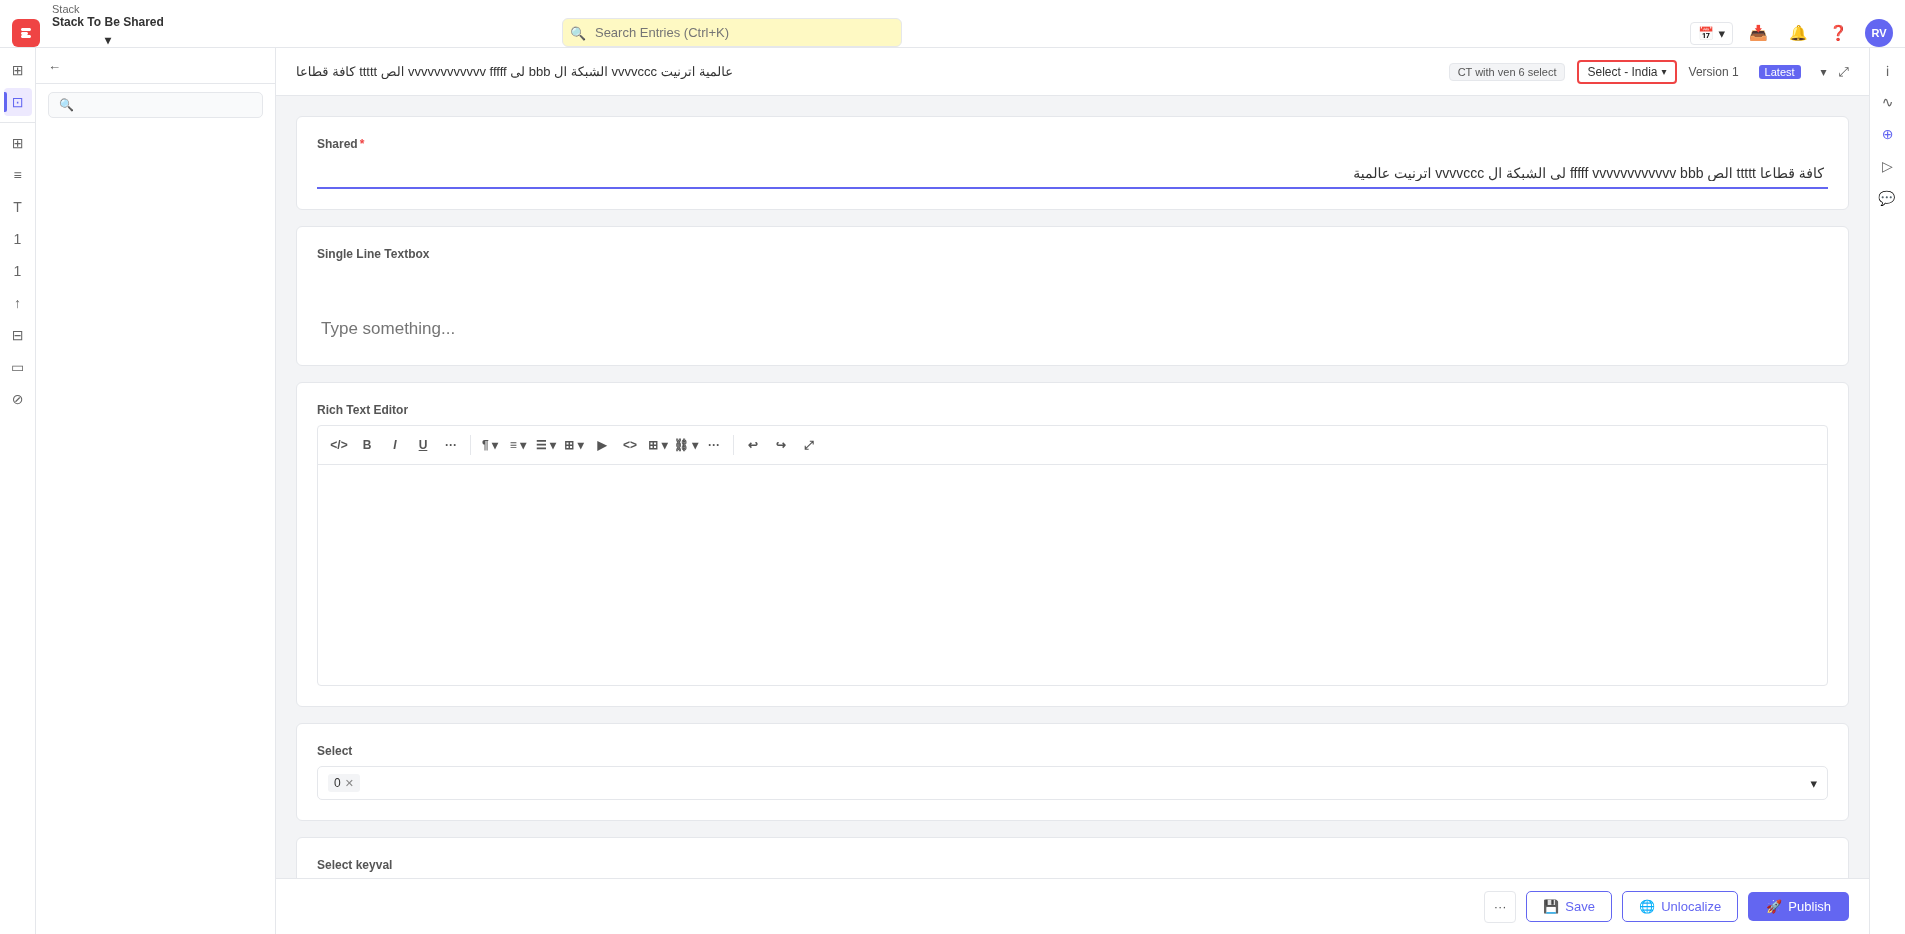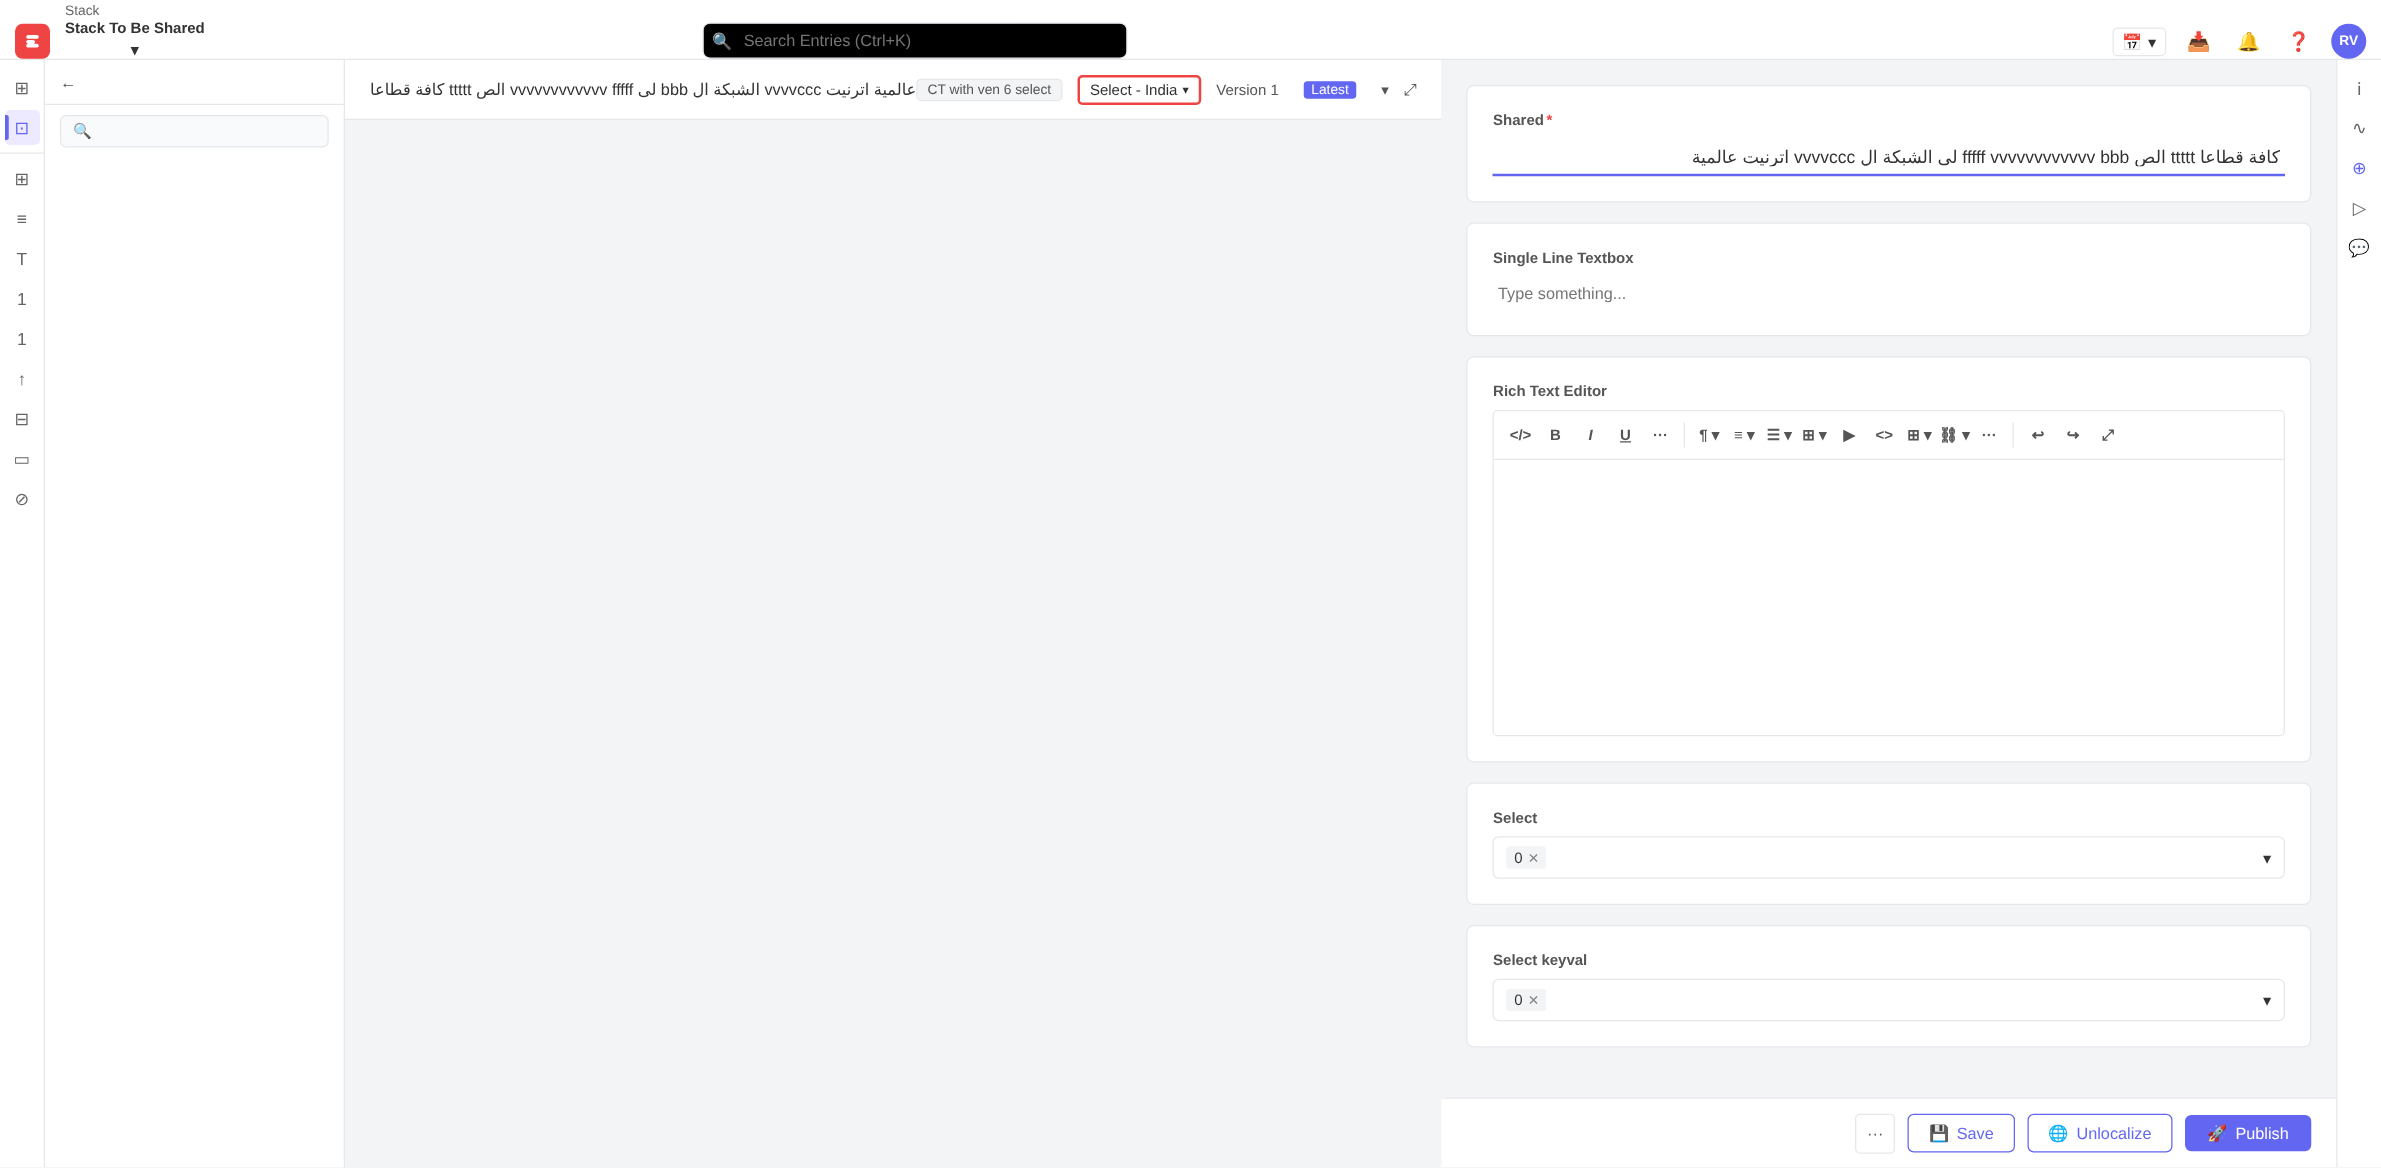--- a/index.html
+++ b/index.html
@@ -5,21 +5,21 @@
     * { box-sizing: border-box; margin: 0; padding: 0; }
     body { font-family: -apple-system, BlinkMacSystemFont, 'Segoe UI', sans-serif; font-size: 13px; background: #f3f4f6; color: #333; height: 934px; overflow: hidden; display: flex; flex-direction: column; }
 
     
     .topbar { height: 48px; background: #fff; border-bottom: 1px solid #e5e7eb; display: flex; align-items: flex-end; padding: 0 12px; gap: 8px; flex-shrink: 0; }
     .topbar-logo { width: 28px; height: 28px; background: #ef4444; border-radius: 6px; display: flex; align-items: center; justify-content: center; color: #fff; font-size: 14px; font-weight: bold; flex-shrink: 0; }
     .topbar-stack-info { display: flex; flex-direction: column; margin-left: 4px; flex-shrink: 0; }
     .topbar-stack-name { font-size: 11px; color: #666; font-weight: 500; }
     .topbar-stack-sub { font-size: 12px; color: #333; font-weight: 600; display: flex; align-items: center; gap: 4px; flex-direction: column; }
     .topbar-search { flex: 1; max-width: 340px; margin: 0 auto; position: relative; }
-    .topbar-search input { width: 100%; border: 1px solid #e5e7eb; border-radius: 6px; padding: 6px 12px 6px 32px; font-size: 13px; color: #888; background: #000000; outline: none; }
+    .topbar-search input { width: 100%; border: 1px solid #e5e7eb; border-radius: 6px; padding: 6px 12px 6px 32px; font-size: 13px; color: #888; background: #fef9c3; outline: none; }
     .topbar-search-icon { position: absolute; left: 8px; top: 50%; transform: translateY(-50%); color: #aaa; font-size: 13px; }
     .topbar-icons { display: flex; align-items: center; gap: 12px; margin-left: auto; }
     .topbar-icon-btn { width: 28px; height: 28px; display: flex; align-items: center; justify-content: center; cursor: pointer; color: #555; font-size: 15px; border-radius: 4px; }
     .topbar-avatar { width: 28px; height: 28px; background: #6366f1; border-radius: 50%; display: flex; align-items: center; justify-content: center; color: #fff; font-size: 11px; font-weight: bold; }
     .topbar-cal { display: flex; align-items: center; gap: 4px; border: 1px solid #e5e7eb; border-radius: 4px; padding: 3px 7px; cursor: pointer; }
 
     
     .main-layout { display: flex; flex: 1; overflow: hidden; }
 
     
@@ -29,38 +29,38 @@
     .sidebar-icon.active-bar::before { content: ''; position: absolute; left: 0; top: 4px; bottom: 4px; width: 3px; background: #6366f1; border-radius: 0 2px 2px 0; }
 
     
     .left-nav { width: 240px; background: #fff; border-right: 1px solid #e5e7eb; display: flex; flex-direction: column; flex-shrink: 0; }
     .left-nav-header { padding: 10px 12px; display: flex; align-items: center; gap: 8px; border-bottom: 1px solid #e5e7eb; }
     .left-nav-back { cursor: pointer; color: #555; }
     .left-nav-search { padding: 8px 12px; }
     .left-nav-search-input { width: 100%; border: 1px solid #e5e7eb; border-radius: 5px; padding: 5px 10px; font-size: 12px; color: #aaa; background: #f9fafb; display: flex; align-items: center; gap: 6px; cursor: pointer; }
 
     
-    .content-area { flex: 1; display: flex; flex-direction: row; overflow: hidden; }
+    .content-area { flex: 1; display: flex; flex-direction: column; overflow: hidden; }
 
     
     .entry-header { background: #fff; border-bottom: 1px solid #e5e7eb; padding: 0 20px; height: 48px; display: flex; align-items: center; justify-content: space-between; flex-shrink: 0; }
     .entry-title-text { font-size: 13px; color: #333; direction: rtl; font-weight: 500; max-width: 680px; overflow: hidden; text-overflow: ellipsis; white-space: nowrap; }
     .entry-header-right { display: flex; align-items: center; gap: 12px; }
     .locale-badge { border: 2px solid #ef4444; border-radius: 4px; padding: 3px 8px; font-size: 12px; color: #333; cursor: pointer; display: flex; align-items: center; gap: 4px; }
     .version-info { display: flex; align-items: center; gap: 20px; font-size: 12px; color: #555; }
     .latest-badge { background: #6366f1; color: #fff; border-radius: 3px; padding: 1px 6px; font-size: 11px; }
     .expand-btn { cursor: pointer; color: #555; }
 
     
     .entry-content { flex: 1; overflow-y: auto; background: #f3f4f6; padding: 20px; }
     .form-card { background: #fff; border: 1px solid #e5e7eb; border-radius: 6px; margin-bottom: 16px; padding: 20px; }
     .form-label { font-size: 12px; font-weight: 600; color: #555; margin-bottom: 8px; display: block; }
     .form-label-required::after { content: '*'; color: #ef4444; margin-left: 2px; }
     .form-title-input { width: 100%; border: none; border-bottom: 2px solid #6366f1; outline: none; font-size: 14px; color: #333; padding: 6px 4px; direction: rtl; text-align: right; background: transparent; }
-    .form-text-input { width: 100%; border: none; outline: none; font-size: 13px; color: #aaa; padding: 6px 4px; background: transparent; }
+    .form-text-input { width: 100%; border: none; outline: none; font-size: 17px; color: #aaa; padding: 6px 4px; background: transparent; margin-top: 44px; }
 
     
     .rte-toolbar { display: flex; align-items: center; gap: 2px; padding: 6px 8px; border-bottom: 1px solid #e5e7eb; flex-wrap: wrap; }
     .rte-btn { width: 26px; height: 26px; display: flex; align-items: center; justify-content: center; cursor: pointer; border-radius: 3px; color: #555; font-size: 12px; font-weight: bold; border: none; background: transparent; }
     .rte-divider { width: 1px; height: 20px; background: #e5e7eb; margin: 0 4px; }
     .rte-body { min-height: 220px; padding: 12px; font-size: 13px; color: #333; resize: vertical; }
 
     
     .select-field { border: 1px solid #e5e7eb; border-radius: 5px; padding: 5px 10px; display: flex; align-items: center; justify-content: space-between; cursor: pointer; background: #fff; min-height: 34px; }
     .select-tag { background: #f3f4f6; border-radius: 3px; padding: 2px 6px; font-size: 12px; display: flex; align-items: center; gap: 4px; }

